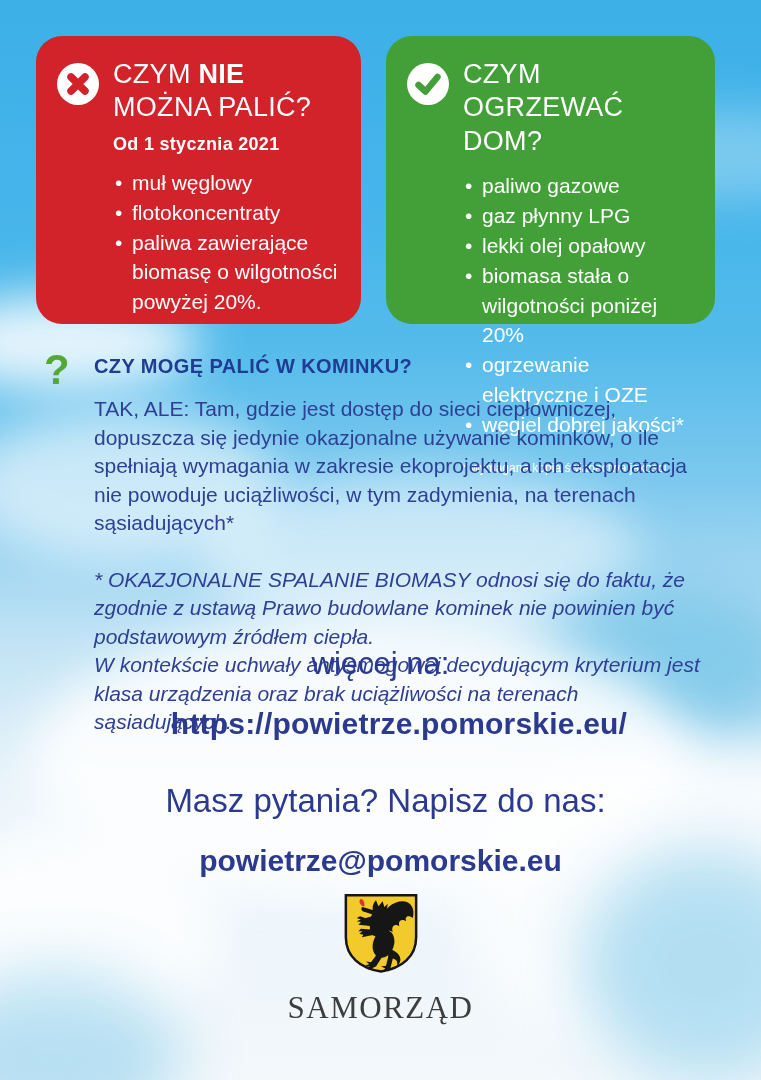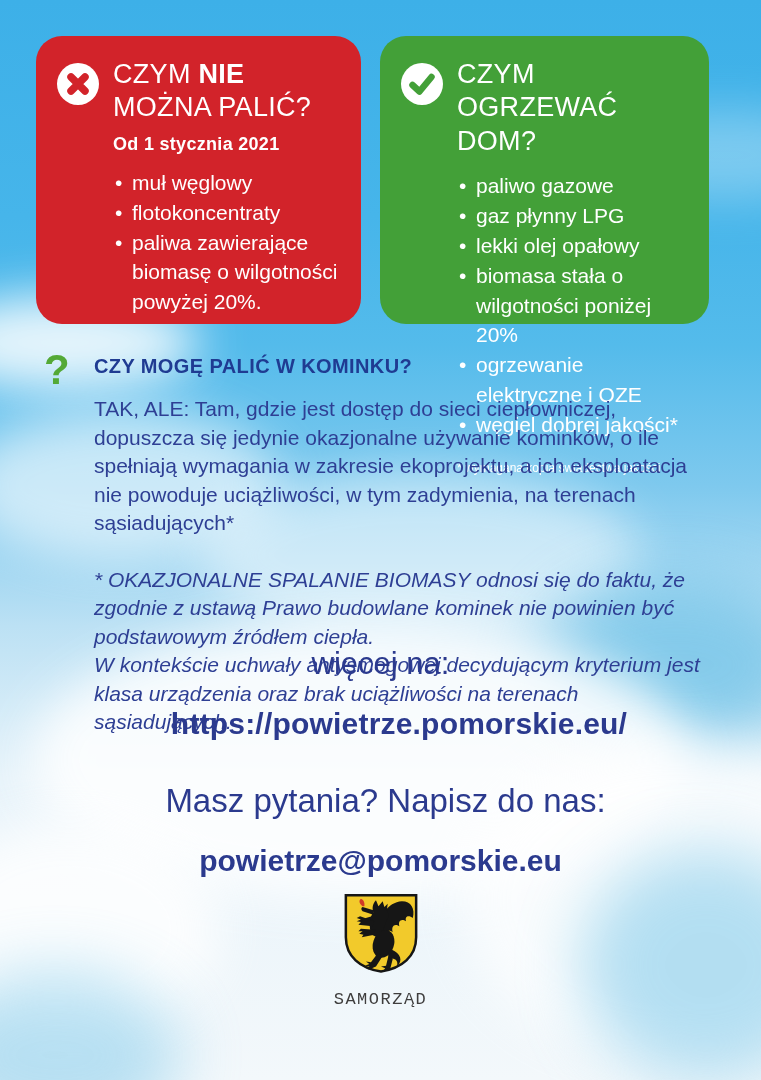--- a/index.html
+++ b/index.html
@@ -16,21 +16,21 @@
   .cl4{right:-90px;top:110px;width:250px;height:90px;opacity:.3;}
   .cl5{left:30px;top:620px;width:660px;height:280px;opacity:.85;}
   .cl6{right:-130px;top:740px;width:430px;height:320px;opacity:.7;}
   .cl7{left:-80px;top:820px;width:300px;height:220px;opacity:.8;}
   .bluepatch{position:absolute;background:#6fc2e7;border-radius:50%;filter:blur(32px);}
   .bp1{right:-50px;top:580px;width:270px;height:170px;opacity:.75;}
   .bp2{right:-70px;top:850px;width:250px;height:230px;opacity:.5;}
   .bp3{left:-70px;top:970px;width:250px;height:170px;opacity:.45;}
 
   
-  .cards{position:absolute;top:36px;left:36px;width:693px;display:flex;gap:19px;}
+  .cards{position:absolute;top:36px;left:36px;width:693px;display:flex;gap:25px;}
   .card{box-sizing:border-box;height:288px;border-radius:26px;color:#fff;padding:22px 16px 0 18px;display:flex;align-items:flex-start;}
   .card-red{width:325px;background:#d2232a;}
   .card-green{width:329px;background:#43a038;}
   .card-icon{flex:0 0 auto;width:44px;height:44px;margin:4px 4px 0 2px;}
   .card-content{margin-left:9px;}
   .card-title{margin:0;font-size:27px;line-height:1.24;font-weight:400;letter-spacing:.3px;}
   .card-title strong{font-weight:800;}
   .tline{display:block;}
   .card-subtitle{font-size:18px;font-weight:700;margin-top:9px;letter-spacing:.3px;}
   .card-list{list-style:none;margin:13px 0 0 0;padding:0;font-size:21px;line-height:1.42;font-weight:400;}
@@ -50,21 +50,21 @@
   .contact{position:absolute;top:646px;left:0;width:761px;text-align:center;color:#2b3a8e;}
   .contact-more{font-size:31px;}
   .contact-url{font-size:30px;font-weight:700;margin-top:25px;letter-spacing:.2px;margin-left:37px;}
   .contact-ask{font-size:33px;margin-top:41px;padding-left:10px;}
   .contact-email{font-size:30px;font-weight:700;margin-top:24px;text-decoration:underline;}
   .linklike{color:#2b3a8e;text-decoration:none;display:inline-block;}
 
   
   .footer{position:absolute;top:892px;left:0;width:761px;text-align:center;}
   .shield-svg{width:84px;height:82px;display:inline-block;}
-  .org{font-family:Liberation Mono, monospace;color:#3e3d3d;font-size:17px;line-height:1.24;letter-spacing:1.5px;margin-top:11px;}
+  .org{font-family:Liberation Serif, serif;color:#3e3d3d;font-size:31px;line-height:1.24;letter-spacing:1.5px;margin-top:11px;}
 </style>
 </head>
 <body>
 
 <div class="poster">
 
   <div class="cloud cl1"></div>
   <div class="cloud cl2"></div>
   <div class="cloud cl3"></div>
   <div class="cloud cl4"></div>

